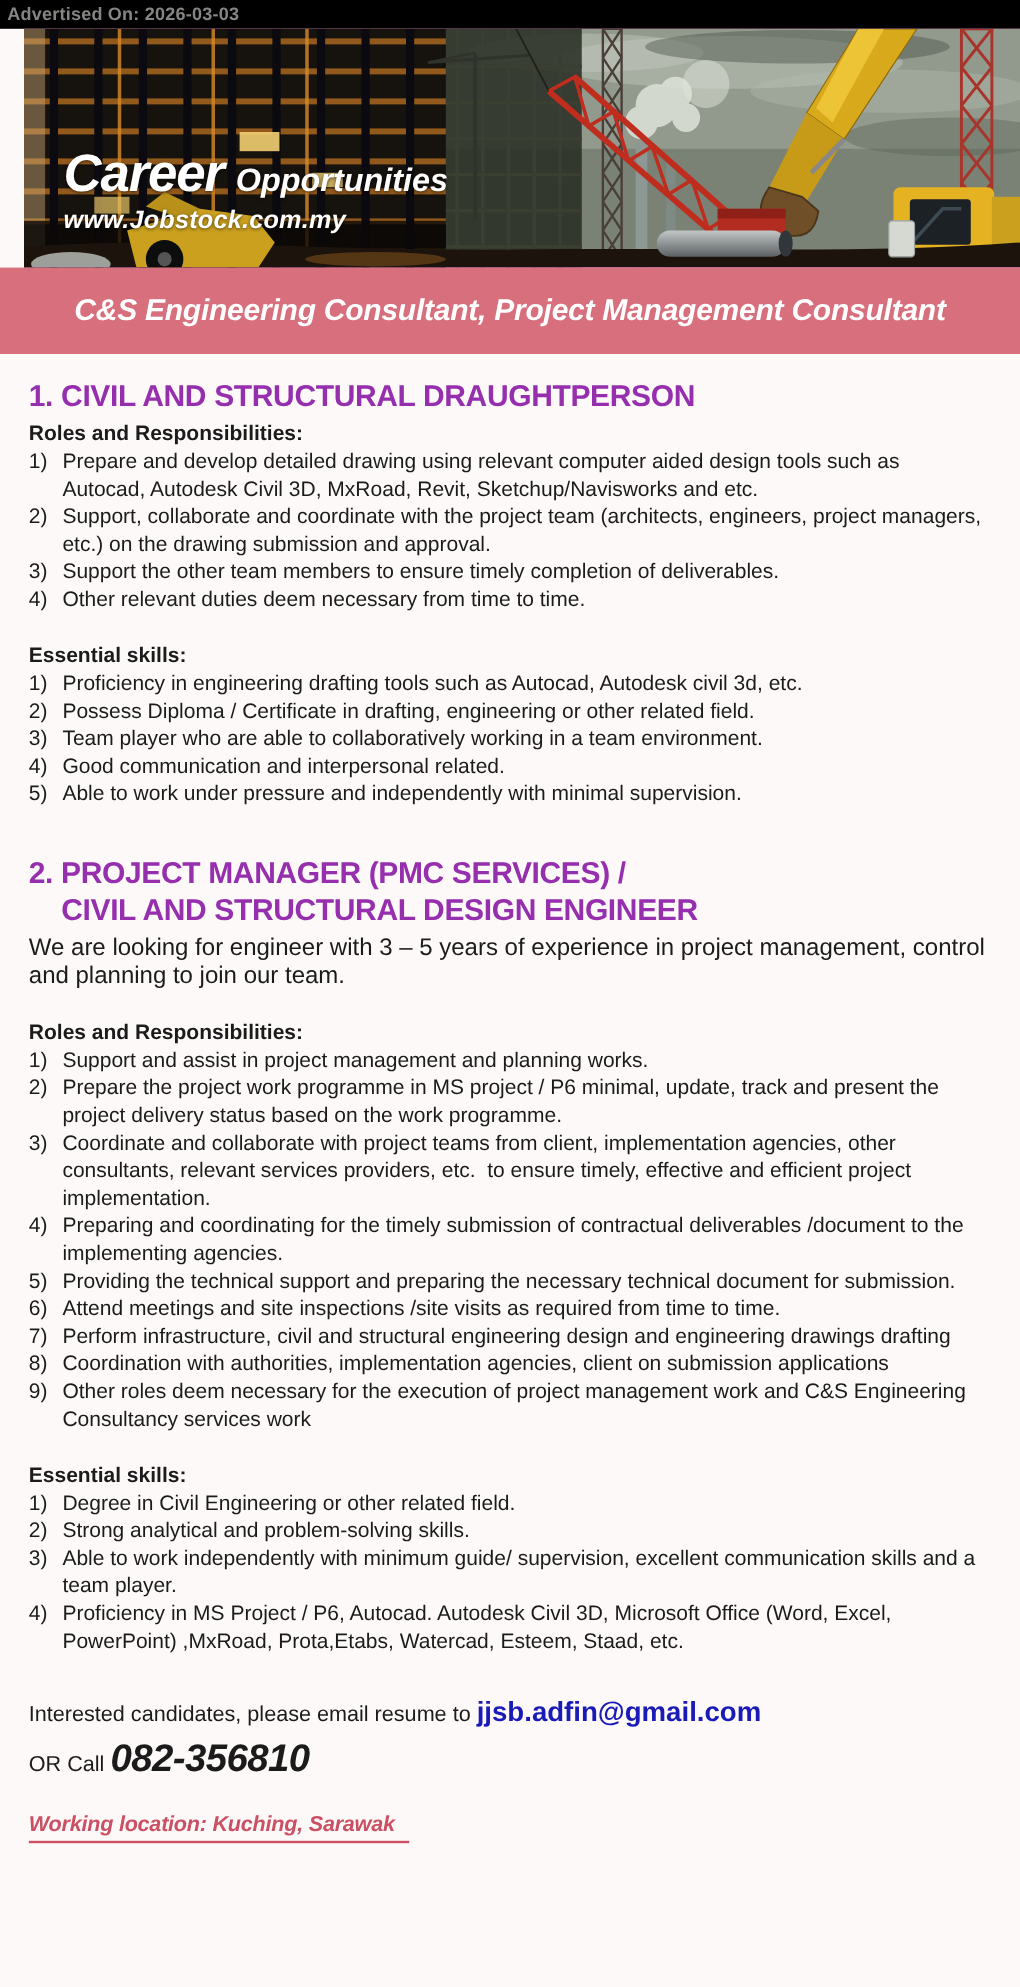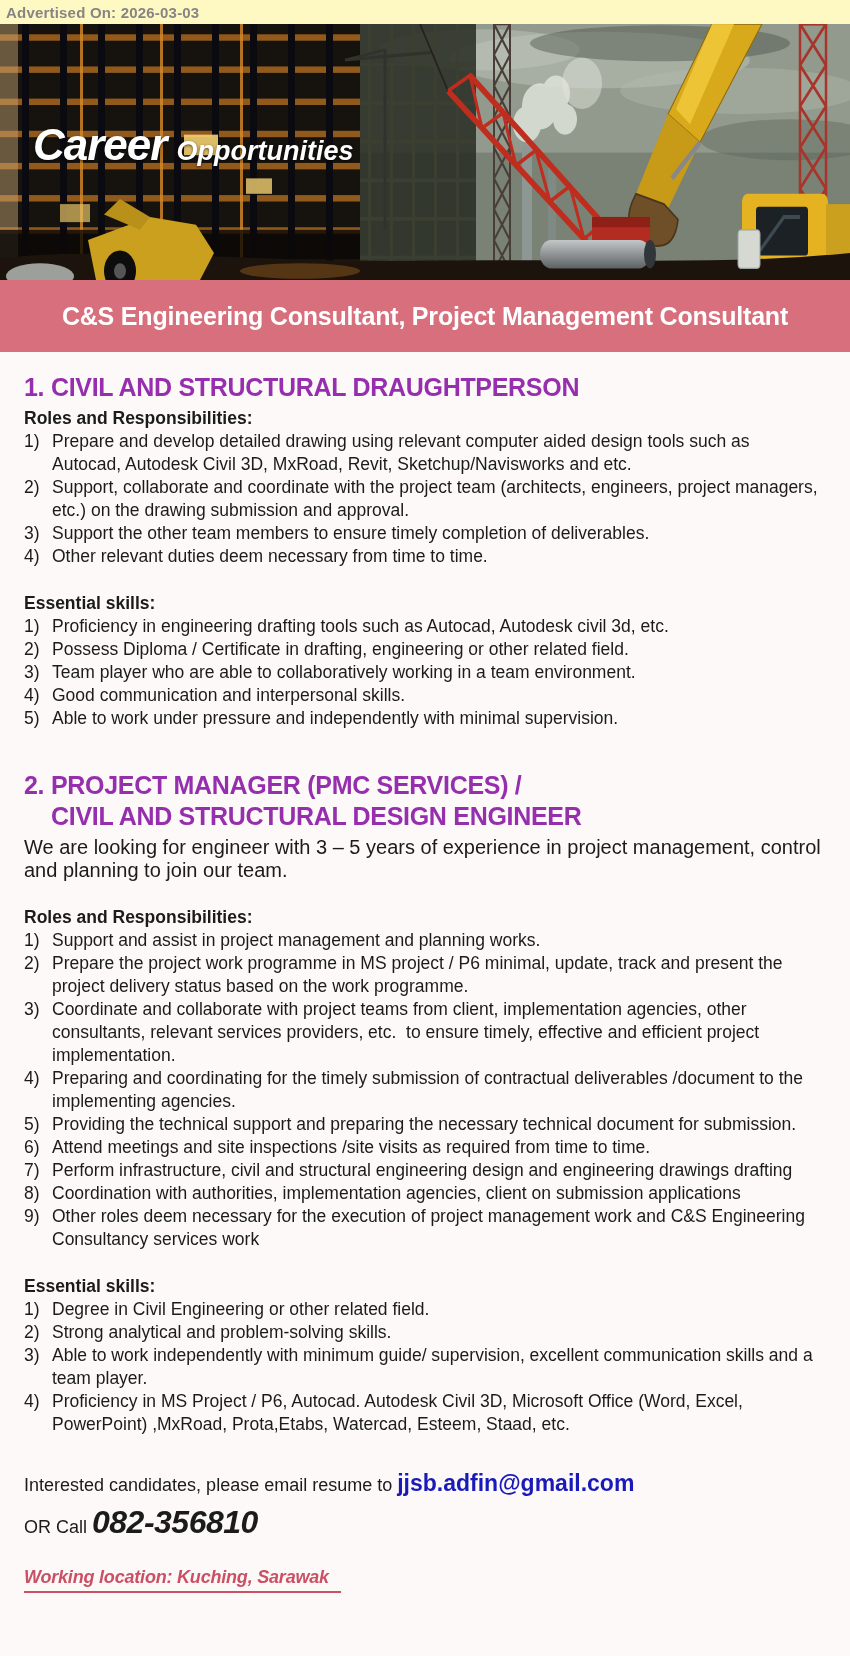--- a/index.html
+++ b/index.html
@@ -2,37 +2,37 @@
 <html style="--accent_purple: #962fae; --banner_pink: #d76f7c; --email_blue: #1a1ab8; --location_pink: #cb5064;"><head>
 <meta charset="utf-8">
 <style>
   html,body{margin:0;padding:0;background:#ffffff;}
   .page{
     position:relative;width:850px;height:1656px;overflow:hidden;
     background:#fcf9f8;font-family:"Liberation Sans",sans-serif;color:#1b1b1b;
   }
   
   .top-bar{
-    height:24px;background:#fef9c3;display:flex;align-items:center;
+    height:24px;background:#000000;display:flex;align-items:center;
     padding-left:6px;box-sizing:border-box;
   }
   .top-bar span{font-size:15px;font-weight:bold;color:#878583;letter-spacing:.2px;}
   
-  .banner{position:relative;height:256px;background:#ec4899;overflow:hidden;}
+  .banner{position:relative;height:199px;background:#ec4899;overflow:hidden;margin-left:20px;}
   .banner svg{position:absolute;left:0;top:0;width:100%;height:100%;display:block;}
   .banner-text{position:absolute;left:33px;top:96px;color:#fff;text-shadow:0 1px 3px rgba(0,0,0,.6);}
   .banner-text .career{font-size:44px;font-weight:bold;font-style:italic;letter-spacing:-1px;}
   .banner-text .opp{font-size:27px;font-style:italic;font-weight:600;margin-left:10px;}
   .banner-text .site{font-size:21px;font-weight:bold;font-style:italic;margin-top:2px;letter-spacing:.2px;}
   
   .title-bar{
     height:72px;background:var(--banner_pink,#d76f7c);display:flex;align-items:center;justify-content:center;
   }
   .title-bar span{
-    color:#fff;font-size:25px;font-weight:bold;letter-spacing:-.2px;
+    color:#fff;font-size:25px;font-weight:bold;font-style:italic;letter-spacing:-.2px;
   }
   
   .body{padding:10px 28px 0 24px;}
   h2.purple{
     color:var(--accent_purple,#962fae);font-size:25px;font-weight:bold;
     margin:10px 0 4px 0;line-height:31px;letter-spacing:-.3px;
   }
   h2.purple .indent{display:block;padding-left:27px;}
   .label{font-weight:bold;font-size:17.5px;line-height:23px;}
   .spaced{margin-top:24px;}
@@ -182,20 +182,21 @@
       <polygon points="150,150 120,136 104,148 140,160" fill="#b8901a"></polygon>
       <circle cx="120" cy="192" r="16" fill="#0d0d0d"></circle>
       <circle cx="120" cy="192" r="6" fill="#555555"></circle>
       <ellipse cx="40" cy="196" rx="34" ry="10" fill="#9c9f9a"></ellipse>
       <ellipse cx="300" cy="192" rx="60" ry="6" fill="#7a4f1d" opacity="0.6"></ellipse>
     </svg>
     <div class="banner-text">
       <div>
         <span class="career">Career</span><span class="opp">Opportunities</span>
       </div>
+      <div class="site">www.Jobstock.com.my</div>
     </div>
   </div>
 
   <div class="title-bar">
     <span>C&amp;S Engineering Consultant, Project Management Consultant</span>
   </div>
 
   <div class="body">
 
     <h2 class="purple">1. CIVIL AND STRUCTURAL DRAUGHTPERSON</h2>
@@ -227,21 +228,21 @@
         <div class="list-item">
           <span class="num">2)</span>
           <span class="txt">Possess Diploma / Certificate in drafting, engineering or other related field.</span>
         </div>
         <div class="list-item">
           <span class="num">3)</span>
           <span class="txt">Team player who are able to collaboratively working in a team environment.</span>
         </div>
         <div class="list-item">
           <span class="num">4)</span>
-          <span class="txt">Good communication and interpersonal skills.</span>
+          <span class="txt">Good communication and interpersonal related.</span>
         </div>
         <div class="list-item">
           <span class="num">5)</span>
           <span class="txt">Able to work under pressure and independently with minimal supervision.</span>
         </div>
       </div>
 
     <h2 class="purple" style="margin-top:40px;"><span>2. PROJECT MANAGER (PMC SERVICES) /</span><span class="indent">CIVIL AND STRUCTURAL DESIGN ENGINEER</span></h2>
     <p class="desc">We are looking for engineer with 3 – 5 years of experience in project management, control and planning to join our team.</p>
     <div class="label spaced">Roles and Responsibilities:</div>

